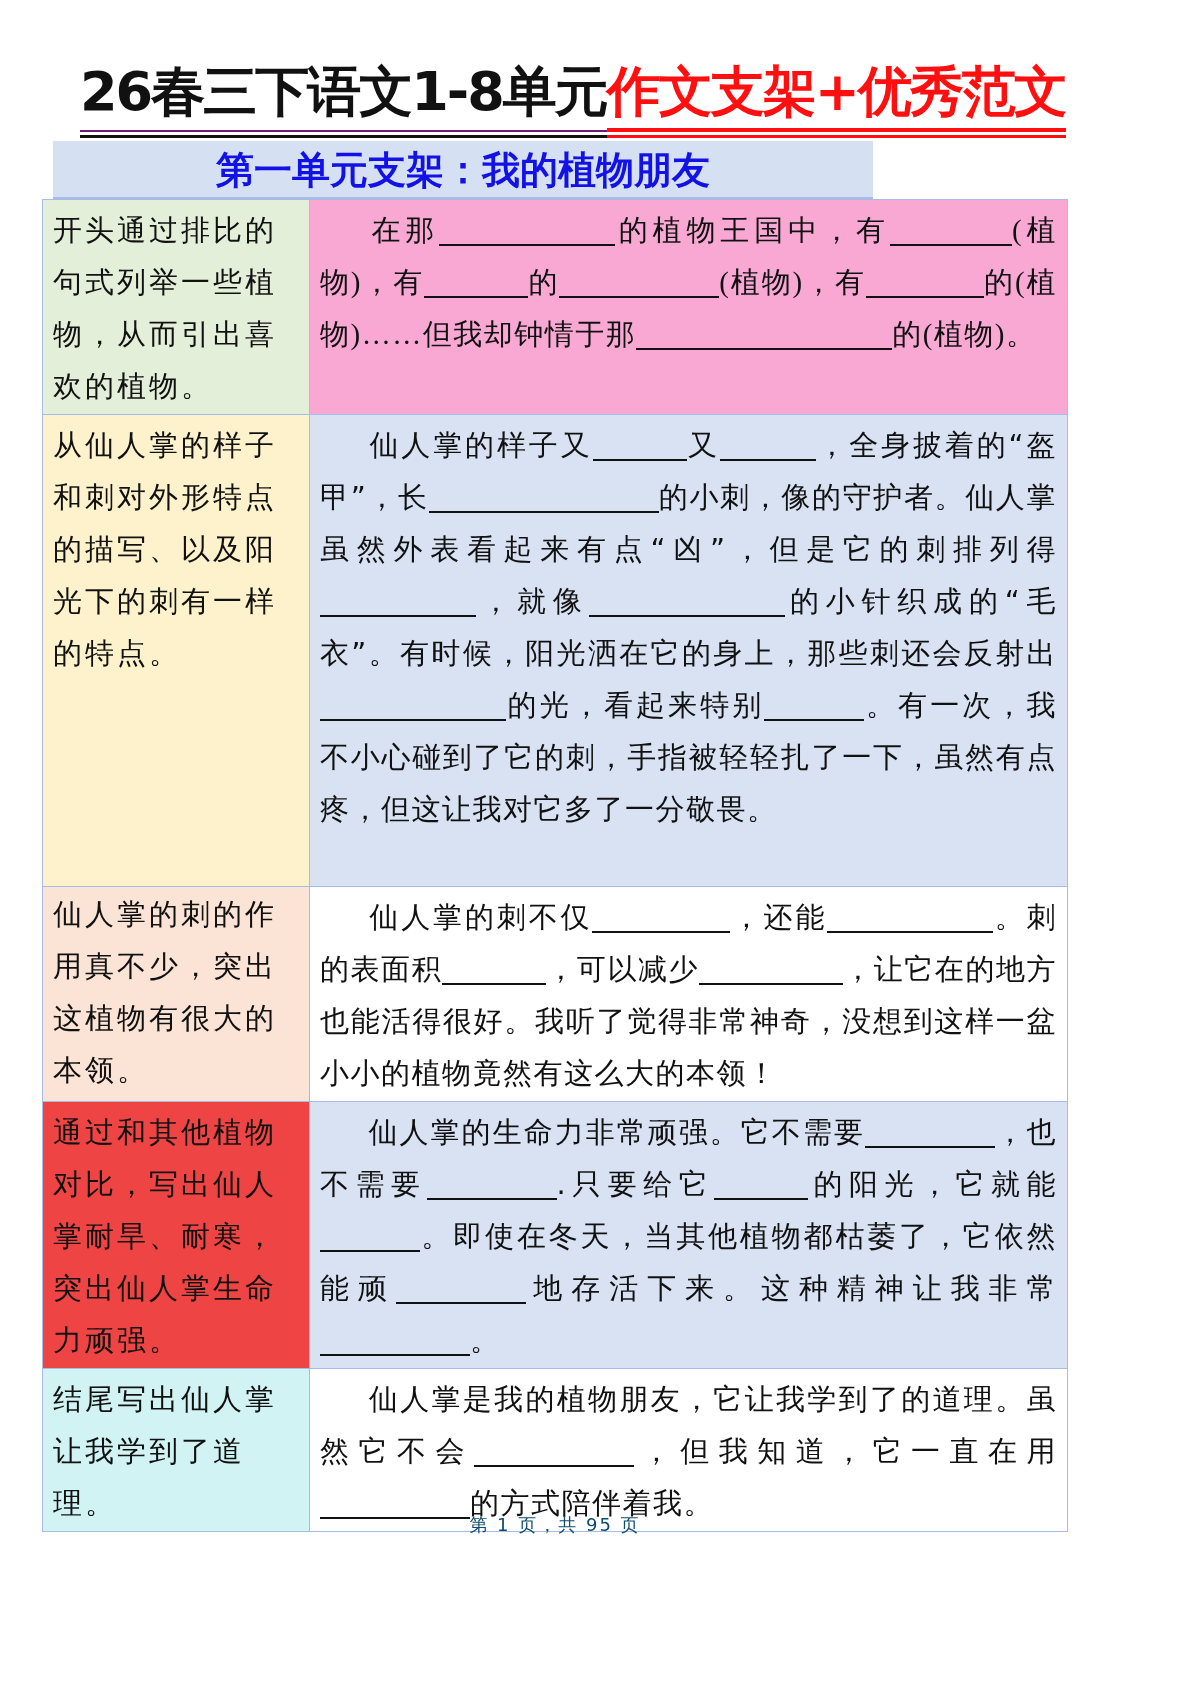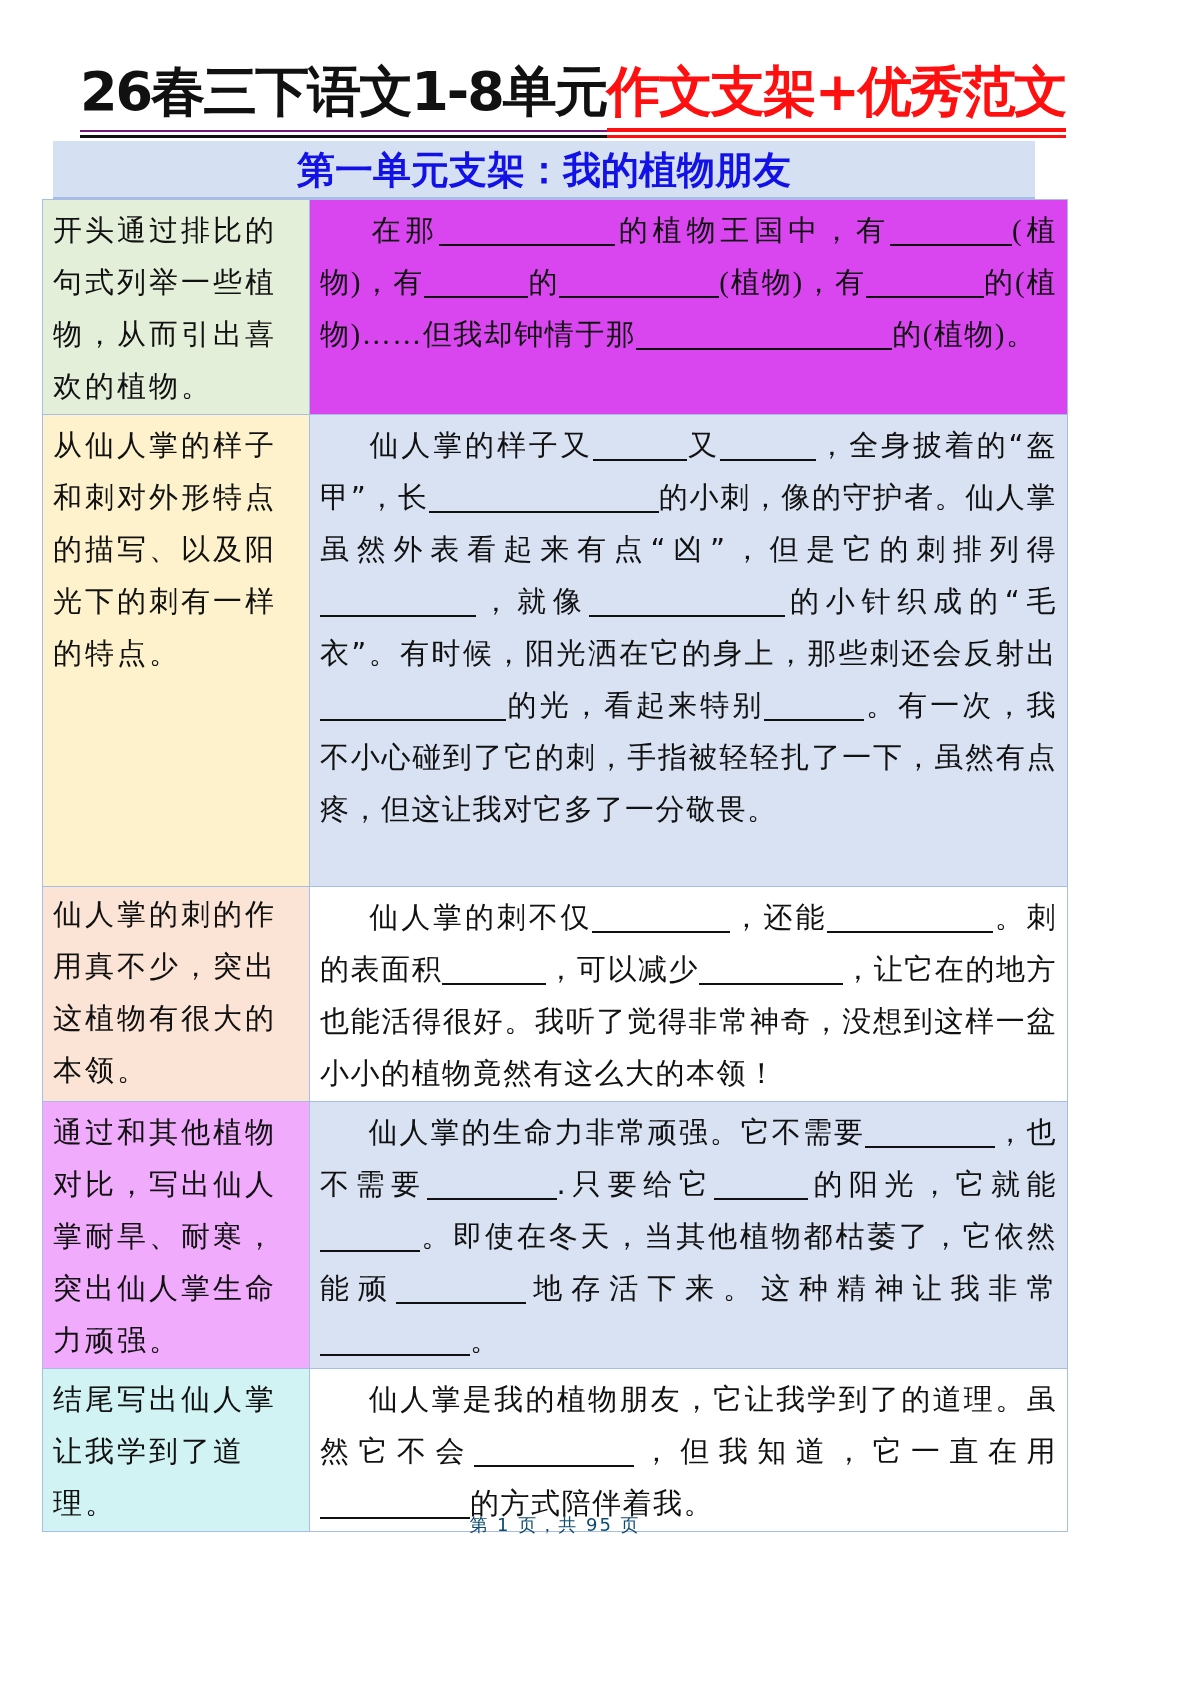--- a/index.html
+++ b/index.html
@@ -37,21 +37,21 @@
     .title-red {
       color: #ff1010;
       border-bottom: 4px solid #ff1010;
       box-shadow: 0 3px 0 0 #ffffff, 0 6px 0 0 #ff1010;
       padding-bottom: 16px;
     }
     .banner {
       position: absolute;
       left: 53px;
       top: 141px;
-      width: 982px;
+      width: 820px;
       height: 56px;
       background: #d6e0f3;
       border-bottom: 2px solid #a8bde6;
       text-align: center;
       font-weight: bold;
       font-size: 38px;
       line-height: 58px;
       color: #1212e6;
     }
     table.frame {
@@ -106,21 +106,21 @@
 
 <div class="banner">第一单元支架：我的植物朋友</div>
 
 <table class="frame">
 
   <tbody>
       <tr style="height:209px;font-family:Liberation Serif, serif;">
     <td class="col-left" style="background:#e3efd9;">
       <span>开头通过排比的句式列举一些植物，从而引出喜欢的植物。</span>
     </td>
-    <td class="col-right" style="background:#d946ef;">
+    <td class="col-right" style="background:#f9a8d4;">
       <span class="indent"></span><span>在那</span><span class="blank" style="width:176px"></span><span>的植物王国中，有</span><span class="blank" style="width:122px"></span><span>(植物)，有</span><span class="blank" style="width:104px"></span><span>的</span><span class="blank" style="width:160px"></span><span>(植物)，有</span><span class="blank" style="width:118px"></span><span>的(植物)……但我却钟情于那</span><span class="blank" style="width:256px"></span><span>的(植物)。</span>
     </td>
   </tr>
 
   <tr style="height:472px;margin-left:41px;">
     <td class="col-left" style="background:#fdf2cc;">
       <span>从仙人掌的样子和刺对外形特点的描写、以及阳光下的刺有一样的特点。</span>
     </td>
     <td class="col-right" style="background:#d9e2f3;">
       <span class="indent"></span><span>仙人掌的样子又</span><span class="blank" style="width:94px"></span><span>又</span><span class="blank" style="width:96px"></span><span>，全身披着的“盔甲”，长</span><span class="blank" style="width:230px"></span><span>的小刺，像</span><span>的守护者。仙人掌虽然外表看起来有点“凶”，但是它的刺排列得</span><span class="blank" style="width:156px"></span><span>，就像</span><span class="blank" style="width:196px"></span><span>的小针织成的“毛衣”。有时候，阳光洒在它的身上，那些刺还会反射出</span><span class="blank" style="width:186px"></span><span>的光，看起来特别</span><span class="blank" style="width:100px"></span><span>。有一次，我不小心碰到了它的刺，手指被轻轻扎了一下，虽然有点疼，但这让我对它多了一分敬畏。</span>
@@ -130,21 +130,21 @@
   <tr style="height:210px;">
     <td class="col-left" style="background:#fbe4d5;font-family:Liberation Mono, monospace;">
       <span>仙人掌的刺的作用真不少，突出这植物有很大的本领。</span>
     </td>
     <td class="col-right" style="background:#ffffff;">
       <span class="indent"></span><span>仙人掌的刺不仅</span><span class="blank" style="width:138px"></span><span>，还能</span><span class="blank" style="width:166px"></span><span>。刺的表面积</span><span class="blank" style="width:104px"></span><span>，可以减少</span><span class="blank" style="width:144px"></span><span>，让它在</span><span>的地方也能活得很好。我听了觉得非常神奇，没想到这样一盆小小的植物竟然有这么大的本领！</span>
     </td>
   </tr>
 
   <tr style="height:260px;">
-    <td class="col-left" style="background:#f0abfc;">
+    <td class="col-left" style="background:#ef4444;">
       <span>通过和其他植物对比，写出仙人掌耐旱、耐寒，突出仙人掌生命力顽强。</span>
     </td>
     <td class="col-right" style="background:#d9e2f3;">
       <span class="indent"></span><span>仙人掌的生命力非常顽强。它不需要</span><span class="blank" style="width:130px"></span><span>，也不需要</span><span class="blank" style="width:130px"></span><span>.只要给它</span><span class="blank" style="width:94px"></span><span>的阳光，它就能</span><span class="blank" style="width:100px"></span><span>。即使在冬天，当其他植物都枯萎了，它依然能顽</span><span class="blank" style="width:130px"></span><span>地存活下来。这种精神让我非常</span><span class="blank" style="width:150px"></span><span>。</span>
     </td>
   </tr>
 
   <tr style="height:158px;padding-left:8px;">
     <td class="col-left" style="background:#d2f3f3;">
       <span>结尾写出仙人掌让我学到了道理。</span>

